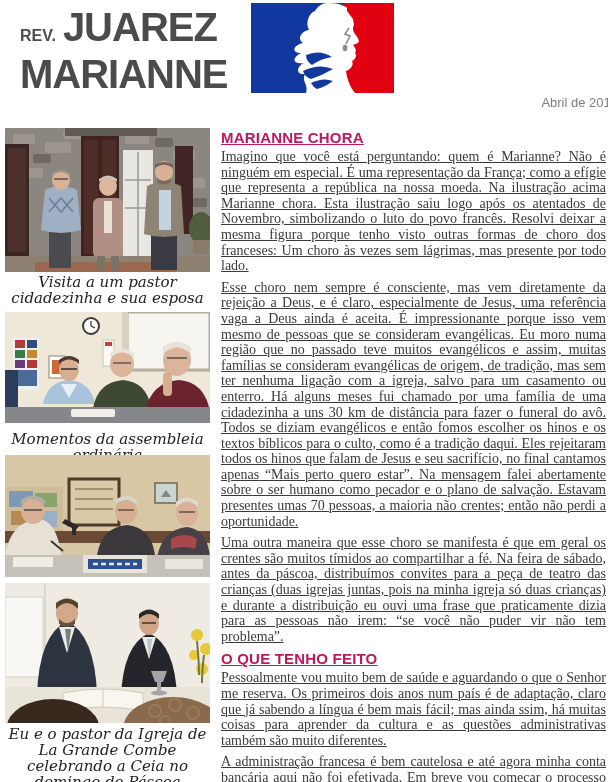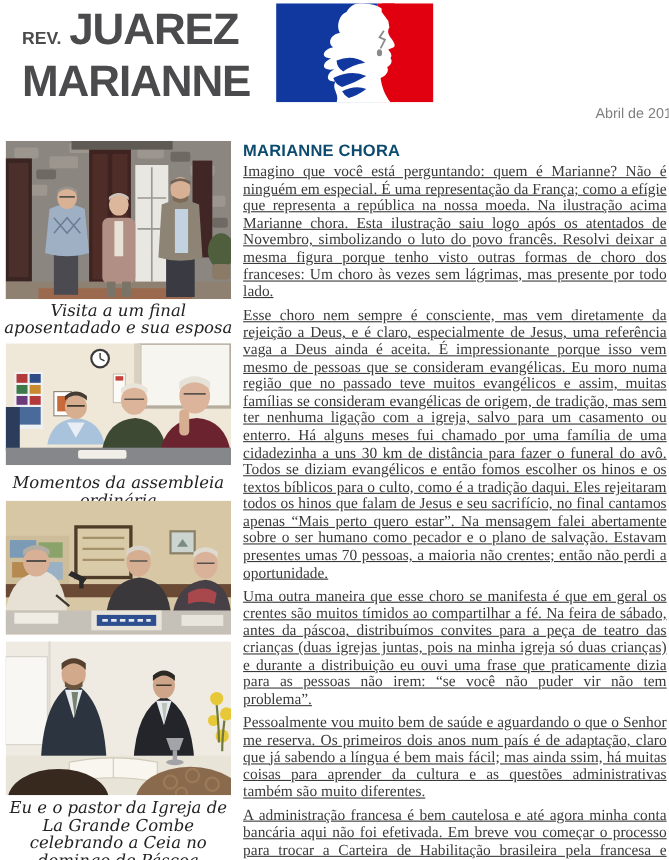--- a/index.html
+++ b/index.html
@@ -17,21 +17,21 @@
   .issue-date { position:absolute; right:4px; top:95px; font-size:13px; color:#7e7e7e; }
 
   
   figure.photo { position:absolute; left:5px; width:205px; overflow:hidden; }
   figure.photo svg { display:block; width:100%; height:100%; }
   .caption { position:absolute; left:0px; width:215px; text-align:center;
              font:italic 15px/16px "DejaVu Serif", serif; color:#222; }
 
   
   .article { position:absolute; left:221px; top:129px; width:385px; }
-  .section-heading { font:bold 15px/17px "Liberation Sans", sans-serif; color:#0c4a6e; margin:0 0 3px 0; letter-spacing:0.2px; }
+  .section-heading { font:bold 15px/17px "Liberation Sans", sans-serif; color:#be185d; margin:0 0 3px 0; letter-spacing:0.2px;text-decoration:underline; }
   .section-heading.second { margin-top:4px; }
   .article p { font:14px/15.6px "Liberation Serif", serif; color:#3a3a3a;
                text-align:justify; margin:0 0 6px 0;text-decoration:underline; }
 </style>
 </head>
 <body>
 
 <div class="page">
 
   <header class="masthead">
@@ -126,21 +126,21 @@
       <g>
         <rect x="146" y="104" width="26" height="38" fill="#3a3b42"></rect>
         <path d="M142,58 q17,-8 34,0 l3,48 q-20,6 -40,0 Z" fill="#8d8475"></path>
         <rect x="154" y="62" width="12" height="40" fill="#c3d2e0"></rect>
         <ellipse cx="159" cy="44" rx="9" ry="11" fill="#d8b094"></ellipse>
         <path d="M150,40 q9,-7 18,0 l0,-3 q-9,-6 -18,0 Z" fill="#6e6259"></path>
         <path d="M152,50 q7,6 14,0 l0,4 q-7,5 -14,0 Z" fill="#7d6a58"></path>
       </g>
     </svg>
   </figure>
-  <figcaption class="caption" style="top:274px;">Visita a um final aposentadado e sua esposa</figcaption>
+  <figcaption class="caption" style="top:274px;">Visita a um pastor cidadezinha e sua esposa</figcaption>
 
   <figure class="photo" style="top:312px;height:111px;">
     <svg viewBox="0 0 205 111" preserveAspectRatio="none">
       <rect width="205" height="111" fill="#efe7d8"></rect>
       <rect x="122" y="0" width="83" height="58" fill="#f7f5f0"></rect>
       <rect x="122" y="0" width="83" height="58" fill="none" stroke="#b5ad9e" stroke-width="3"></rect>
       <rect x="117" y="0" width="6" height="64" fill="#d8d0c0"></rect>
       <g>
           <circle cx="86" cy="14" r="8" fill="#fff" stroke="#3a3a3a" stroke-width="2"></circle>
           <line x1="86" y1="14" x2="86" y2="9" stroke="#3a3a3a" stroke-width="1.3"></line>
@@ -296,17 +296,18 @@
         </g>
     </svg>
   </figure>
   <figcaption class="caption" style="top:726px;">Eu e o pastor da Igreja de La Grande Combe celebrando a Ceia no domingo de Páscoa</figcaption>
 
   <main class="article">
     <h2 class="section-heading">MARIANNE CHORA</h2>
     <p>Imagino que você está perguntando: quem é Marianne? Não é ninguém em especial. É uma representação da França; como a efígie que representa a república na nossa moeda. Na ilustração acima Marianne chora. Esta ilustração saiu logo após os atentados de Novembro, simbolizando o luto do povo francês. Resolvi deixar a mesma figura porque tenho visto outras formas de choro dos franceses: Um choro às vezes sem lágrimas, mas presente por todo lado.</p>
     <p>Esse choro nem sempre é consciente, mas vem diretamente da rejeição a Deus, e é claro, especialmente de Jesus, uma referência vaga a Deus ainda é aceita. É impressionante porque isso vem mesmo de pessoas que se consideram evangélicas. Eu moro numa região que no passado teve muitos evangélicos e assim, muitas famílias se consideram evangélicas de origem, de tradição, mas sem ter nenhuma ligação com a igreja, salvo para um casamento ou enterro. Há alguns meses fui chamado por uma família de uma cidadezinha a uns 30 km de distância para fazer o funeral do avô. Todos se diziam evangélicos e então fomos escolher os hinos e os textos bíblicos para o culto, como é a tradição daqui. Eles rejeitaram todos os hinos que falam de Jesus e seu sacrifício, no final cantamos apenas “Mais perto quero estar”. Na mensagem falei abertamente sobre o ser humano como pecador e o plano de salvação. Estavam presentes umas 70 pessoas, a maioria não crentes; então não perdi a oportunidade.</p>
     <p>Uma outra maneira que esse choro se manifesta é que em geral os crentes são muitos tímidos ao compartilhar a fé. Na feira de sábado, antes da páscoa, distribuímos convites para a peça de teatro das crianças (duas igrejas juntas, pois na minha igreja só duas crianças) e durante a distribuição eu ouvi uma frase que praticamente dizia para as pessoas não irem: “se você não puder vir não tem problema”.</p>
+    <h2 class="section-heading second">O QUE TENHO FEITO</h2>
     <p>Pessoalmente vou muito bem de saúde e aguardando o que o Senhor me reserva. Os primeiros dois anos num país é de adaptação, claro que já sabendo a língua é bem mais fácil; mas ainda ssim, há muitas coisas para aprender da cultura e as questões administrativas também são muito diferentes.</p>
     <p>A administração francesa é bem cautelosa e até agora minha conta bancária aqui não foi efetivada. Em breve vou começar o processo para trocar a Carteira de Habilitação brasileira pela francesa e também a renovação do visto.</p>
   </main>
 
 </div>
 
 </body></html>

